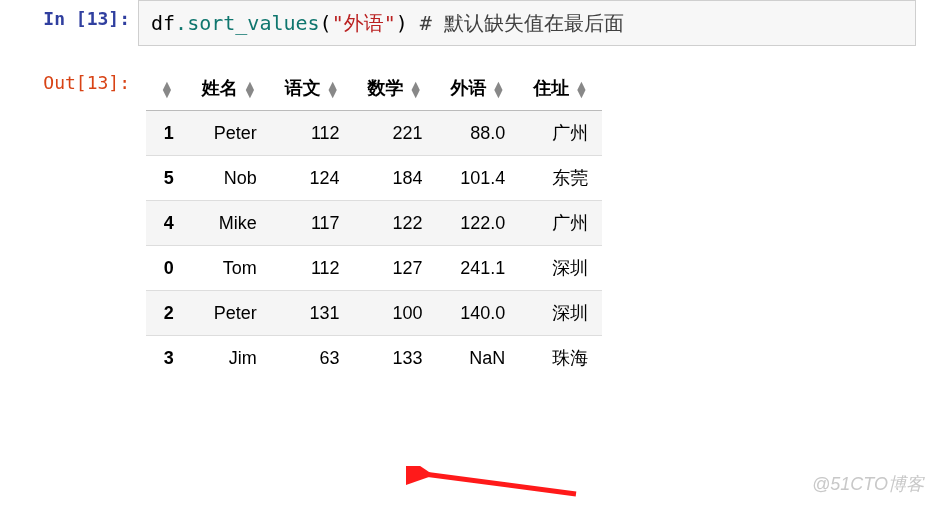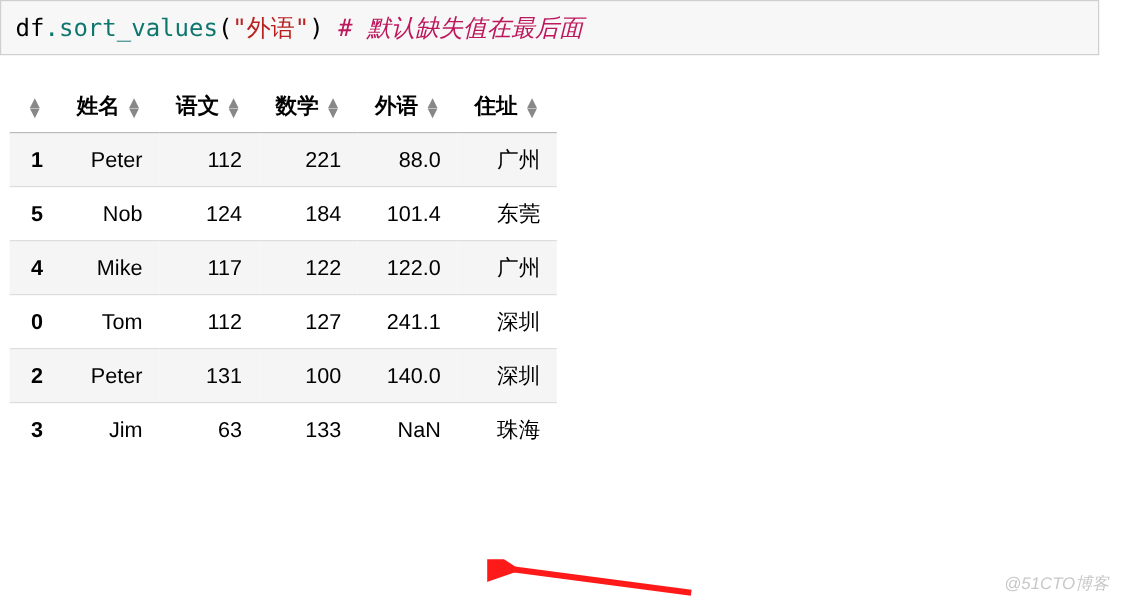--- a/index.html
+++ b/index.html
@@ -34,21 +34,21 @@
     padding: 8px 12px;
     font-family: "Menlo", "Consolas", monospace;
     font-size: 20px;
     line-height: 1.4;
     color: #000;
     margin-right: 20px;
   }
   .code-area .method { color: #0f766e; }
   .code-area .paren  { color: #000; }
   .code-area .string { color: #BA2121; }
-  .code-area .comment{ color: #be185d; font-style: italic; }
+  .code-area .comment{ color: #404040; }
   .output-cell {
     display: flex;
     align-items: flex-start;
     margin-top: 18px;
   }
   .output-area {
     padding: 2px 0 0 8px;
   }
   table.dataframe {
     border-collapse: collapse;
@@ -91,35 +91,37 @@
   .arrow {
     position: absolute;
     left: 406px;
     top: 466px;
     pointer-events: none;
   }
   .watermark {
     position: absolute;
     right: 12px;
     bottom: 12px;
-    font-size: 14px;
+    font-size: 18px;
     color: #c8c8c8;
     font-style: italic;
   }
 </style>
 </head>
 <body>
 
 <div class="cell">
+  <div class="prompt in-prompt">In [13]:</div>
   <div class="code-area">
     <span>df</span><span class="method">.sort_values</span><span class="paren">(</span><span class="string">"外语"</span><span class="paren">)</span><span>   </span><span class="comment"># 默认缺失值在最后面</span>
   </div>
 </div>
 
 <div class="output-cell">
+  <div class="prompt out-prompt">Out[13]:</div>
   <div class="output-area">
     <table class="dataframe">
       <thead>
         <tr>
             <th><span class="sort-icon">▲<br>▼</span></th>
             <th><span>姓名</span> <span class="sort-icon">▲<br>▼</span></th>
             <th><span>语文</span> <span class="sort-icon">▲<br>▼</span></th>
             <th><span>数学</span> <span class="sort-icon">▲<br>▼</span></th>
             <th><span>外语</span> <span class="sort-icon">▲<br>▼</span></th>
             <th><span>住址</span> <span class="sort-icon">▲<br>▼</span></th>

